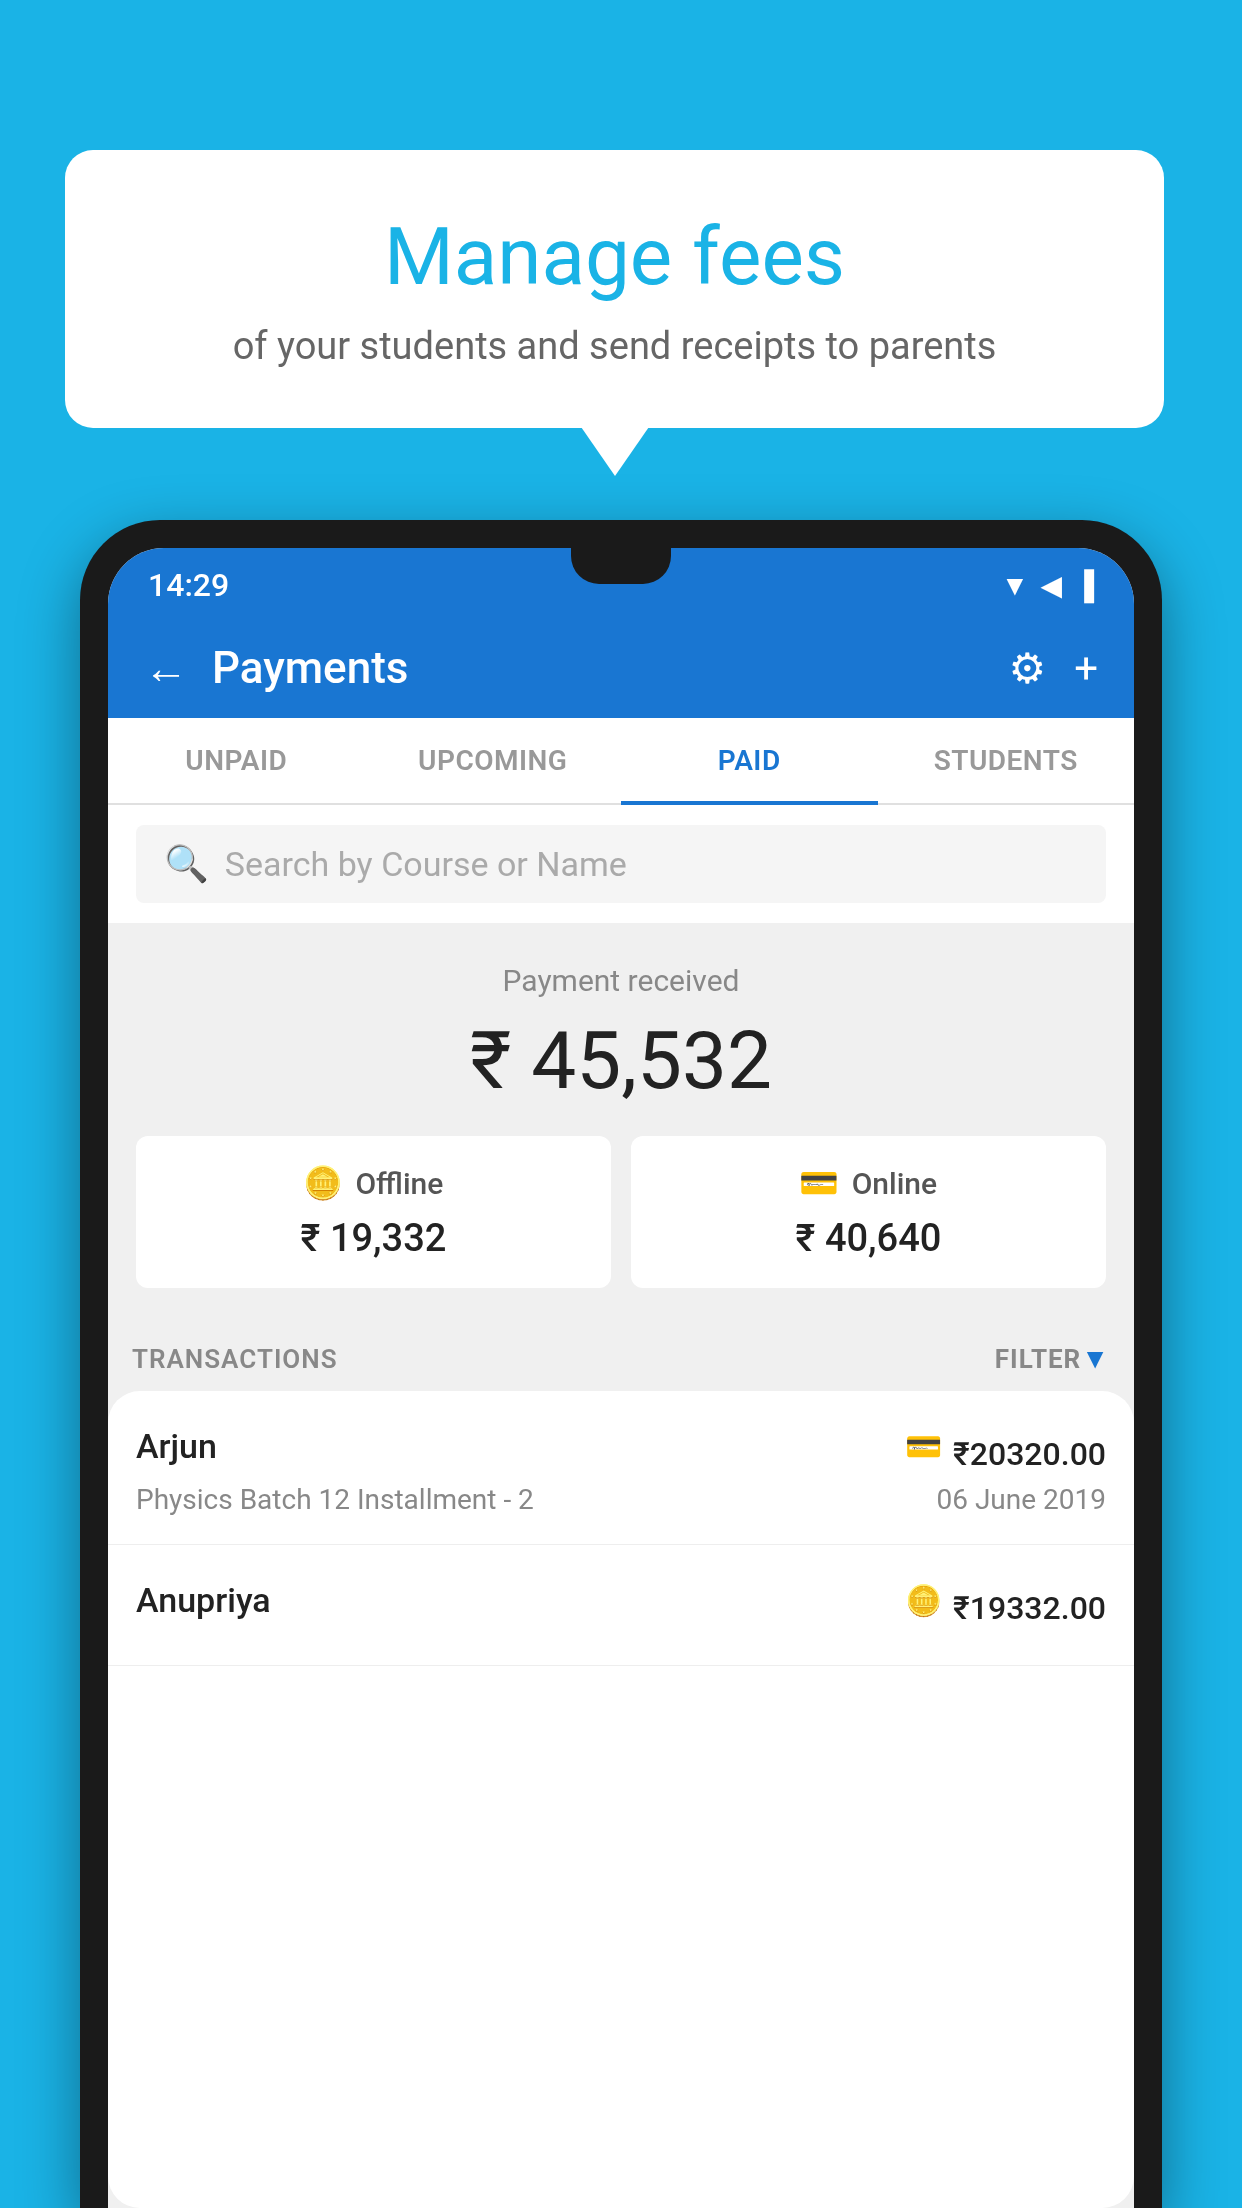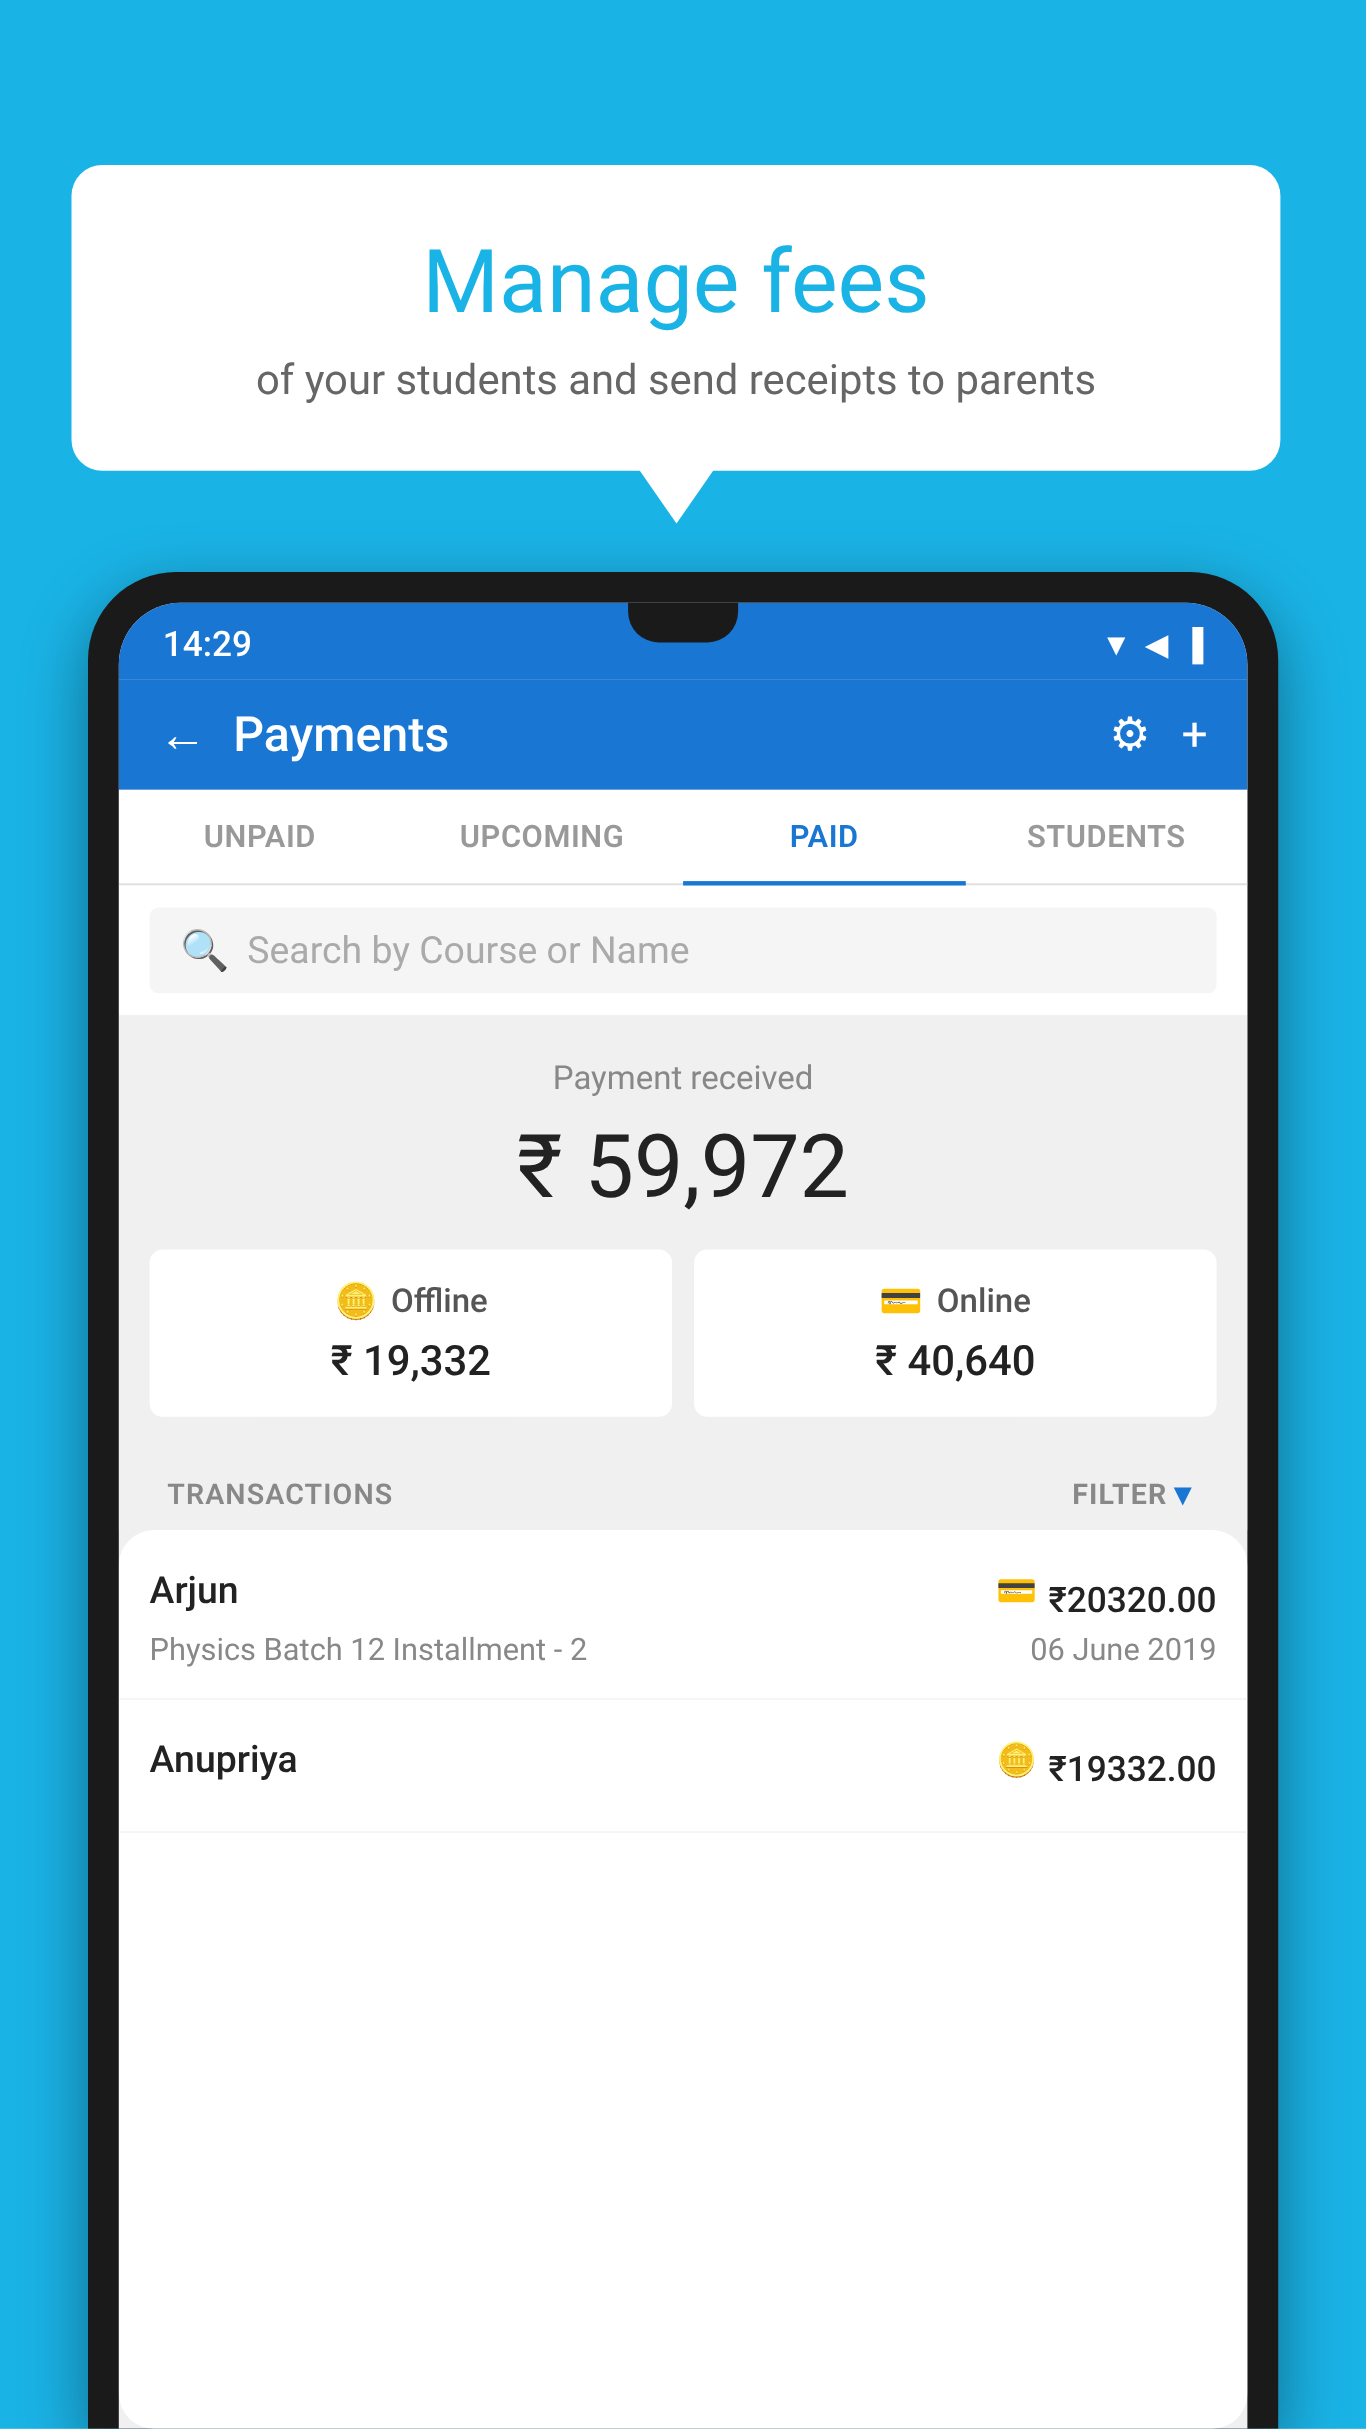--- a/index.html
+++ b/index.html
@@ -274,21 +274,21 @@
       font-size: 38px;
       color: #222;
       font-weight: 500;
     }
 
     
     .transactions-header {
       display: flex;
       justify-content: space-between;
       align-items: center;
-      padding: 24px 44px 16px;
+      padding: 24px 24px 16px;
       background: #f0f0f0;
     }
 
     .transactions-label {
       font-size: 26px;
       color: #888;
       font-weight: 600;
       letter-spacing: 1px;
     }
 
@@ -409,21 +409,21 @@
 
     <div class="search-container">
       <div class="search-bar">
         <span class="search-icon">🔍</span>
         <span class="search-placeholder">Search by Course or Name</span>
       </div>
     </div>
 
     <div class="payment-received">
       <div class="payment-label">Payment received</div>
-      <div class="payment-amount">₹ 59,972</div>
+      <div class="payment-amount">₹ 45,532</div>
       <div class="payment-cards">
         <div class="payment-card">
           <div class="card-header">
             <span class="card-icon">🪙</span>
             <span class="card-label">Offline</span>
           </div>
           <div class="card-amount">₹ 19,332</div>
         </div>
         <div class="payment-card">
           <div class="card-header">

